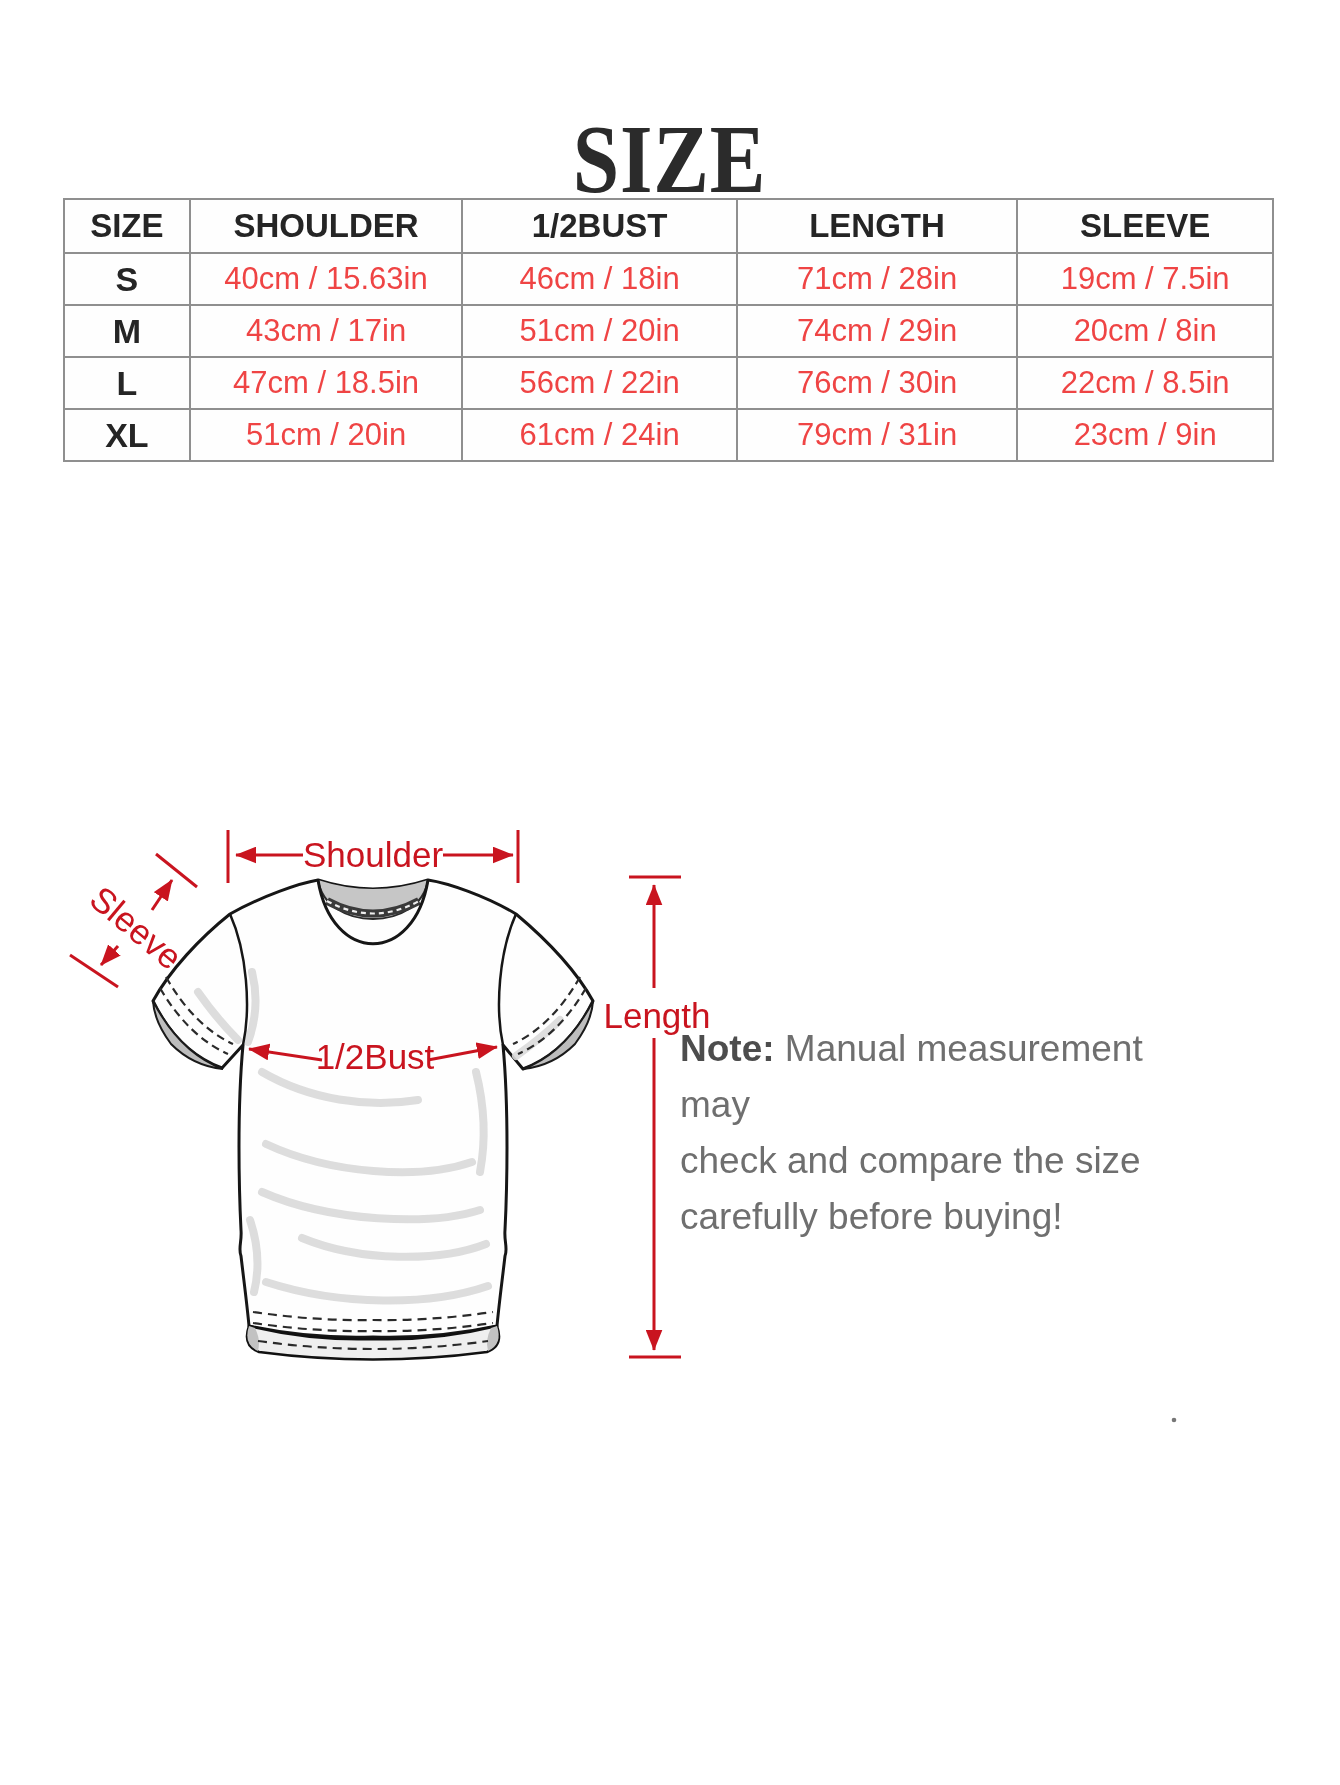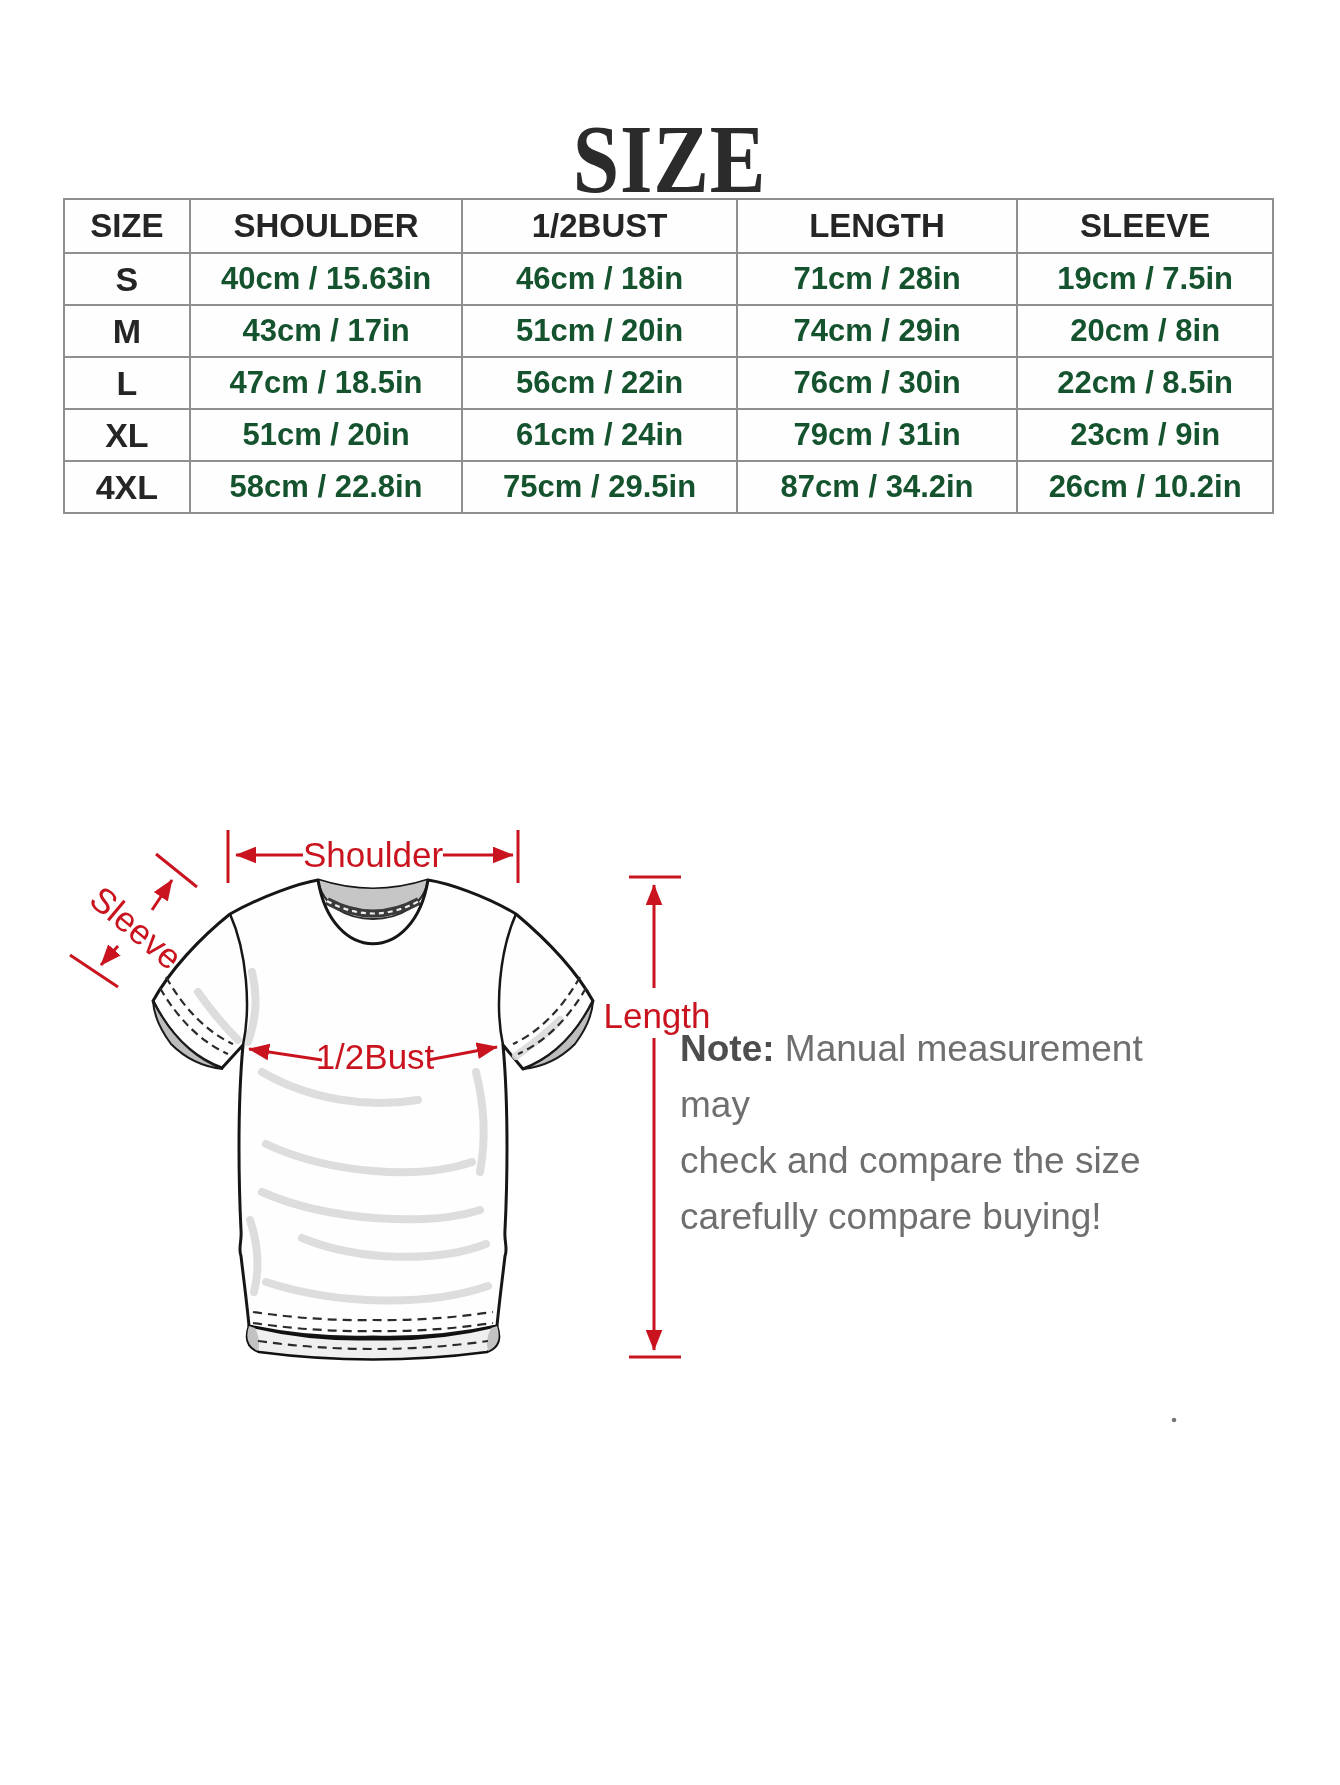--- a/index.html
+++ b/index.html
@@ -15,21 +15,21 @@
   .page-title span{display:inline-block;transform:scaleX(0.86);transform-origin:center;}
   .size-table{
     position:absolute;left:63px;top:198px;width:1211px;
     border-collapse:collapse;table-layout:fixed;
   }
   .size-table td,.size-table th{
     border:2px solid #8f8f8f;text-align:center;vertical-align:middle;
     padding:0;background:#fefefe;
   }
   .size-table thead th{height:52px;font-size:33px;font-weight:700;color:#252525;}
-  .size-table tbody td{height:50px;font-size:31px;font-weight:700;color:#14532d;}
+  .size-table tbody td{height:50px;font-size:31px;font-weight:400;color:#ef4444;}
   .size-table tbody td.size-cell{font-size:34px;font-weight:700;color:#252525;}
   .diagram-svg{position:absolute;left:0;top:720px;width:1340px;height:720px;}
   .note-block{
     position:absolute;left:680px;top:973px;width:540px;
     font-size:37px;line-height:56px;color:#6f6f6f;margin-top:48px;
   }
   .note-block .note-prefix{font-weight:700;color:#4d4d4d;}
 </style>
 </head>
 <body>
@@ -74,27 +74,20 @@
       <td>56cm / 22in</td>
       <td>76cm / 30in</td>
       <td>22cm / 8.5in</td>
     </tr>
     <tr>
       <td class="size-cell">XL</td>
       <td>51cm / 20in</td>
       <td>61cm / 24in</td>
       <td>79cm / 31in</td>
       <td>23cm / 9in</td>
-    </tr>
-    <tr>
-      <td class="size-cell">4XL</td>
-      <td>58cm / 22.8in</td>
-      <td>75cm / 29.5in</td>
-      <td>87cm / 34.2in</td>
-      <td>26cm / 10.2in</td>
     </tr>
   </tbody>
 </table>
 
 <svg class="diagram-svg" viewBox="0 0 1340 720">
   <defs>
     <marker id="arr" viewBox="0 0 10 8" refX="9.6" refY="4" markerWidth="21" markerHeight="17" orient="auto" markerUnits="userSpaceOnUse">
       <path d="M0,0 L10,4 L0,8 Z" fill="#c9141f"></path>
     </marker>
   </defs>
@@ -187,14 +180,14 @@
     <text x="375" y="349" text-anchor="middle">1/2Bust</text>
     <text x="657" y="308" text-anchor="middle">Length</text>
   </g>
 
   <circle cx="1174" cy="700" r="2.3" fill="#777777"></circle>
 </svg>
 
 <div class="note-block">
   <div><span class="note-prefix">Note:</span><span> Manual measurement may</span></div>
   <div>check and compare the size</div>
-  <div>carefully compare buying!</div>
+  <div>carefully before buying!</div>
 </div>
 
 </body></html>

